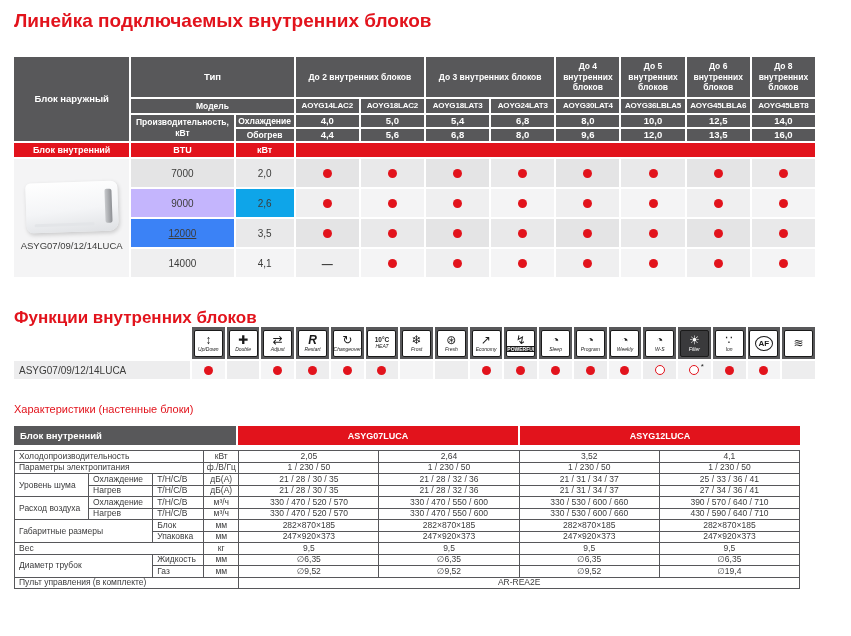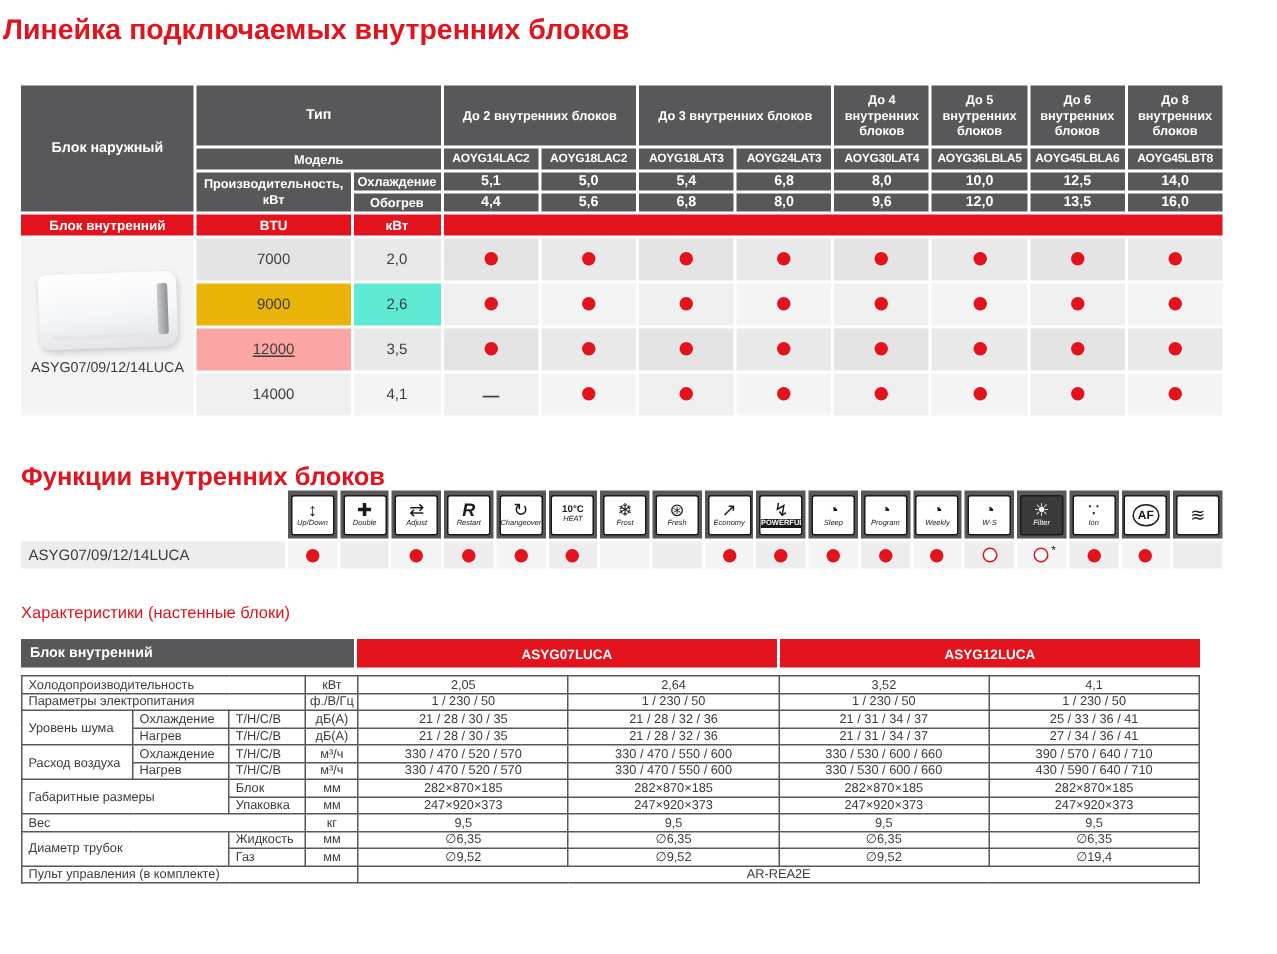--- a/index.html
+++ b/index.html
@@ -63,21 +63,21 @@
                 display:flex;align-items:center;justify-content:center;}
   table.ct{border-collapse:collapse;table-layout:fixed;width:786px;border:1.5px solid #505052;}
   .ct td{border:1px solid #57575a;font-size:8.5px;color:#3b3b3c;height:10.5px;
          padding:0 2px;line-height:1.05;overflow:hidden;white-space:nowrap;}
   .ct td.lab{text-align:left;padding-left:4px;}
   .ct td.ctr{text-align:center;}
 </style>
 </head>
 <body>
 
-<h1 class="abs" style="left:2px;top:10px;">Линейка подключаемых внутренних блоков</h1>
+<h1 class="abs" style="left:14px;top:10px;">Линейка подключаемых внутренних блоков</h1>
 
 <table class="t1 abs" style="left:12px;top:55px;">
   <colgroup>
     <col style="width:115px">
       <col style="width:102px">
       <col style="width:58px">
     <col span="8" style="width:63px">
   </colgroup>
   <tbody>
       <tr style="height: 40px;">
@@ -97,21 +97,21 @@
         <td class="hdr model">AOYG18LAT3</td>
         <td class="hdr model">AOYG24LAT3</td>
         <td class="hdr model">AOYG30LAT4</td>
         <td class="hdr model">AOYG36LBLA5</td>
         <td class="hdr model">AOYG45LBLA6</td>
         <td class="hdr model">AOYG45LBT8</td>
       </tr>
       <tr style="height: 12px;">
         <td class="hdr" rowspan="2">Производительность, кВт</td>
         <td class="hdr">Охлаждение</td>
-        <td class="hdr cap">5,1</td>
+        <td class="hdr cap">4,0</td>
         <td class="hdr cap">5,0</td>
         <td class="hdr cap">5,4</td>
         <td class="hdr cap">6,8</td>
         <td class="hdr cap">8,0</td>
         <td class="hdr cap">10,0</td>
         <td class="hdr cap">12,5</td>
         <td class="hdr cap">14,0</td>
       </tr>
       <tr style="height: 12px;">
         <td class="hdr">Обогрев</td>
@@ -140,33 +140,33 @@
         <td style="background: rgb(228, 228, 229);"><span class="dot"></span></td>
         <td style="background: rgb(233, 233, 234);"><span class="dot"></span></td>
         <td style="background: rgb(228, 228, 229);"><span class="dot"></span></td>
         <td style="background: rgb(233, 233, 234);"><span class="dot"></span></td>
         <td style="background: rgb(228, 228, 229);"><span class="dot"></span></td>
         <td style="background: rgb(233, 233, 234);"><span class="dot"></span></td>
         <td style="background: rgb(228, 228, 229);"><span class="dot"></span></td>
         <td style="background: rgb(233, 233, 234);"><span class="dot"></span></td>
       </tr>
       <tr style="height: 28px;">
-        <td class="btu" style="background: #eab308;">9000</td>
-        <td class="btu" style="background: #5eead4;">2,6</td>
+        <td class="btu" style="background: #c4b5fd;">9000</td>
+        <td class="btu" style="background: #0ea5e9;">2,6</td>
         <td style="background: rgb(239, 239, 240);"><span class="dot"></span></td>
         <td style="background: rgb(244, 244, 245);"><span class="dot"></span></td>
         <td style="background: rgb(239, 239, 240);"><span class="dot"></span></td>
         <td style="background: rgb(244, 244, 245);"><span class="dot"></span></td>
         <td style="background: rgb(239, 239, 240);"><span class="dot"></span></td>
         <td style="background: rgb(244, 244, 245);"><span class="dot"></span></td>
         <td style="background: rgb(239, 239, 240);"><span class="dot"></span></td>
         <td style="background: rgb(244, 244, 245);"><span class="dot"></span></td>
       </tr>
       <tr style="height: 28px;">
-        <td class="btu" style="background: #fca5a5; text-decoration: underline;">12000</td>
+        <td class="btu" style="background: #3b82f6; text-decoration: underline;">12000</td>
         <td class="btu" style="background: rgb(233, 233, 234); margin-left: 40px;">3,5</td>
         <td style="background: rgb(228, 228, 229);"><span class="dot"></span></td>
         <td style="background: rgb(233, 233, 234);"><span class="dot"></span></td>
         <td style="background: rgb(228, 228, 229);"><span class="dot"></span></td>
         <td style="background: rgb(233, 233, 234);"><span class="dot"></span></td>
         <td style="background: rgb(228, 228, 229);"><span class="dot"></span></td>
         <td style="background: rgb(233, 233, 234);"><span class="dot"></span></td>
         <td style="background: rgb(228, 228, 229);"><span class="dot"></span></td>
         <td style="background: rgb(233, 233, 234);"><span class="dot"></span></td>
       </tr>

